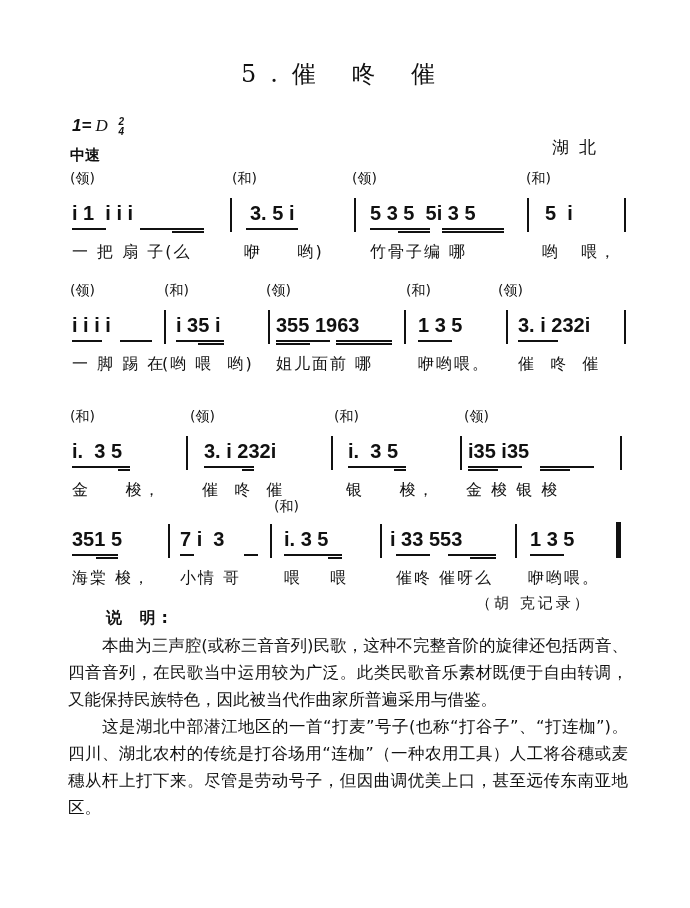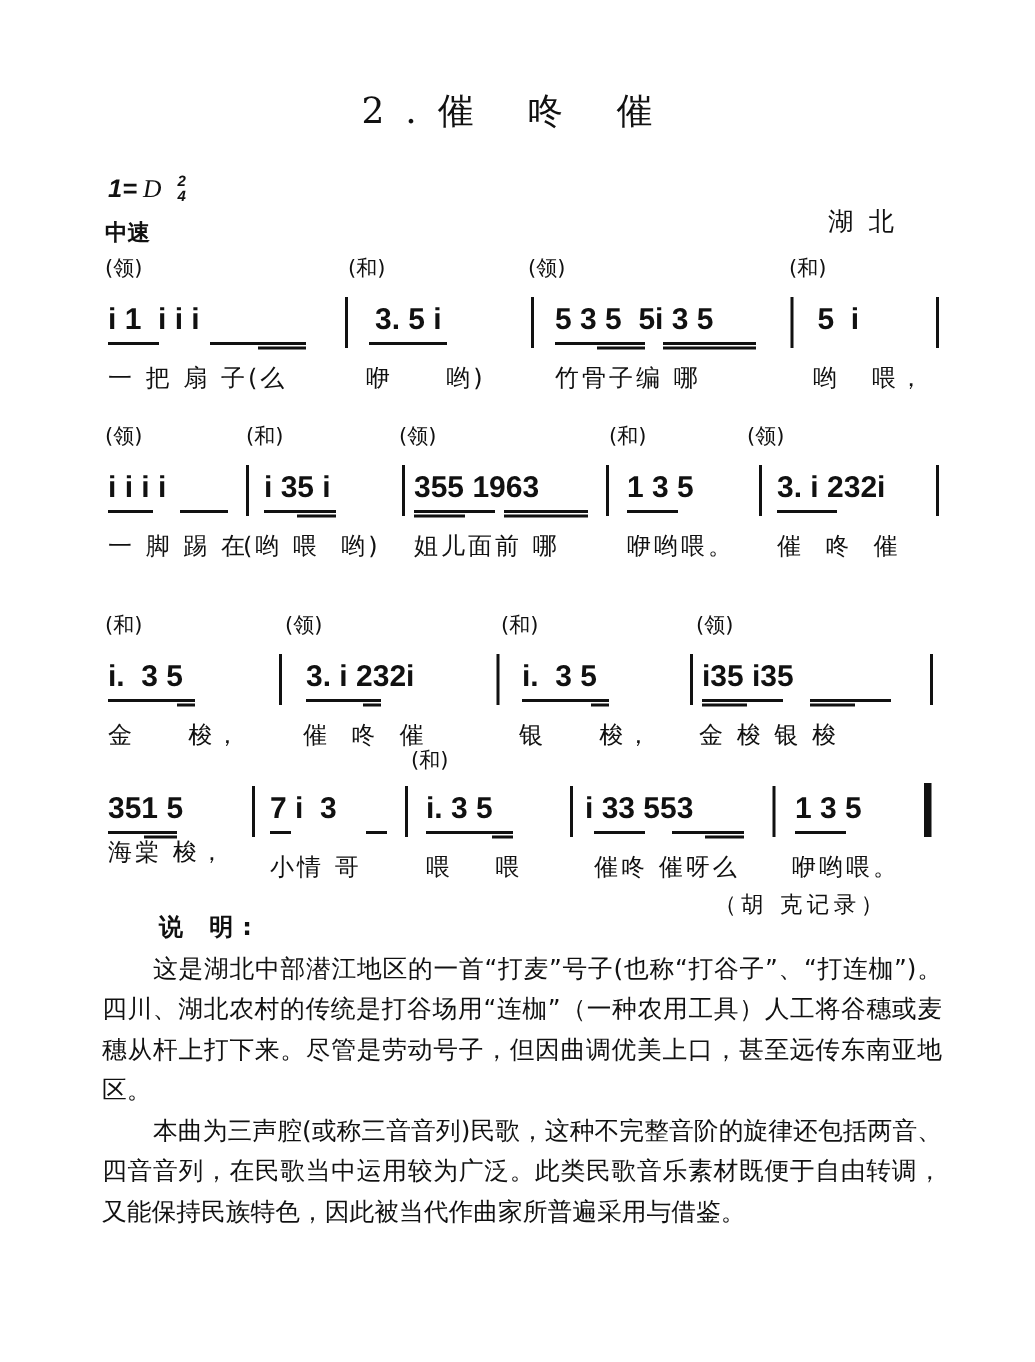--- a/index.html
+++ b/index.html
@@ -23,21 +23,21 @@
   .ul { position: absolute; height: 1.5px; background: #111; }
 
   .credit { top: 594px; left: 476px; font-size: 15px; font-family: "DejaVu Sans", sans-serif; letter-spacing: 3px; }
   .note-heading { top: 608px; left: 106px; font-weight: bold; font-size: 16px; font-family: "DejaVu Sans", sans-serif; letter-spacing: 6px; }
   .para { left: 68px; width: 560px; font-size: 16.5px; line-height: 27px; font-family: "DejaVu Sans", sans-serif; text-align: justify; }
   .para p { margin: 0; text-indent: 34px; }
 </style>
 </head>
 <body>
 
-<div class="abs title">2.催 咚 催</div>
+<div class="abs title">5.催 咚 催</div>
 
 <div class="abs key">
   <span>1=</span><span class="d">D</span>
   <span class="frac">
     <span>2</span>
     <span>4</span>
   </span>
 </div>
 <div class="abs tempo">中速</div>
 <div class="abs region">湖北</div>
@@ -158,26 +158,26 @@
   <div class="ul" style="left:96px;top:59px;width:22px"></div>
   <div class="ul" style="left:180px;top:56px;width:14px"></div>
   <div class="ul" style="left:244px;top:56px;width:14px"></div>
   <div class="ul" style="left:284px;top:56px;width:58px"></div>
   <div class="ul" style="left:328px;top:59px;width:14px"></div>
   <div class="ul" style="left:396px;top:56px;width:34px"></div>
   <div class="ul" style="left:448px;top:56px;width:48px"></div>
   <div class="ul" style="left:470px;top:59px;width:26px"></div>
   <div class="ul" style="left:530px;top:56px;width:34px"></div>
 
-  <span class="lyr" style="left:72px;top:60px">海棠 梭，</span>
+  <span class="lyr" style="left:72px;top:70px">海棠 梭，</span>
   <span class="lyr" style="left:180px;top:70px">小情 哥</span>
   <span class="lyr" style="left:284px;top:70px">喂    喂</span>
   <span class="lyr" style="left:396px;top:70px">催咚 催呀么</span>
   <span class="lyr" style="left:528px;top:70px">咿哟喂。</span>
 </div>
 
 <div class="abs credit">（胡  克记录）</div>
 <div class="abs note-heading">说 明:</div>
 
 <div class="abs para" style="top:632px">
+  <p>本曲为三声腔(或称三音音列)民歌，这种不完整音阶的旋律还包括两音、四音音列，在民歌当中运用较为广泛。此类民歌音乐素材既便于自由转调，又能保持民族特色，因此被当代作曲家所普遍采用与借鉴。</p>
   <p>这是湖北中部潜江地区的一首“打麦”号子(也称“打谷子”、“打连枷”)。四川、湖北农村的传统是打谷场用“连枷”（一种农用工具）人工将谷穗或麦穗从杆上打下来。尽管是劳动号子，但因曲调优美上口，甚至远传东南亚地区。</p>
-  <p>本曲为三声腔(或称三音音列)民歌，这种不完整音阶的旋律还包括两音、四音音列，在民歌当中运用较为广泛。此类民歌音乐素材既便于自由转调，又能保持民族特色，因此被当代作曲家所普遍采用与借鉴。</p>
 </div>
 
 </body></html>

